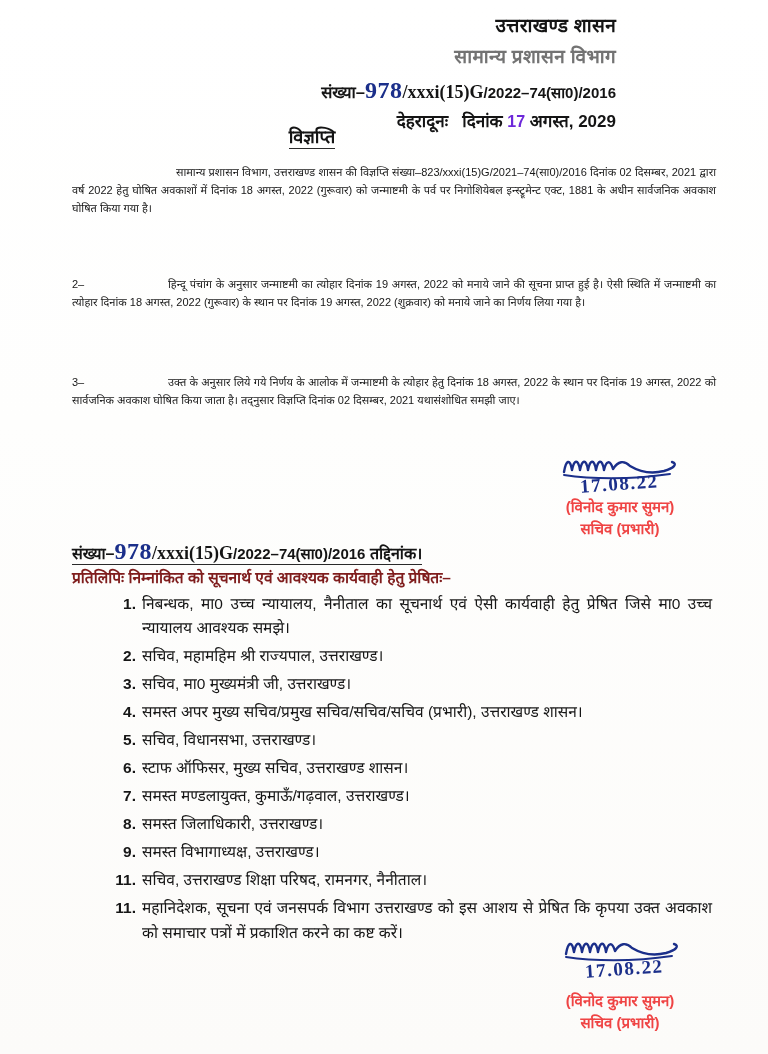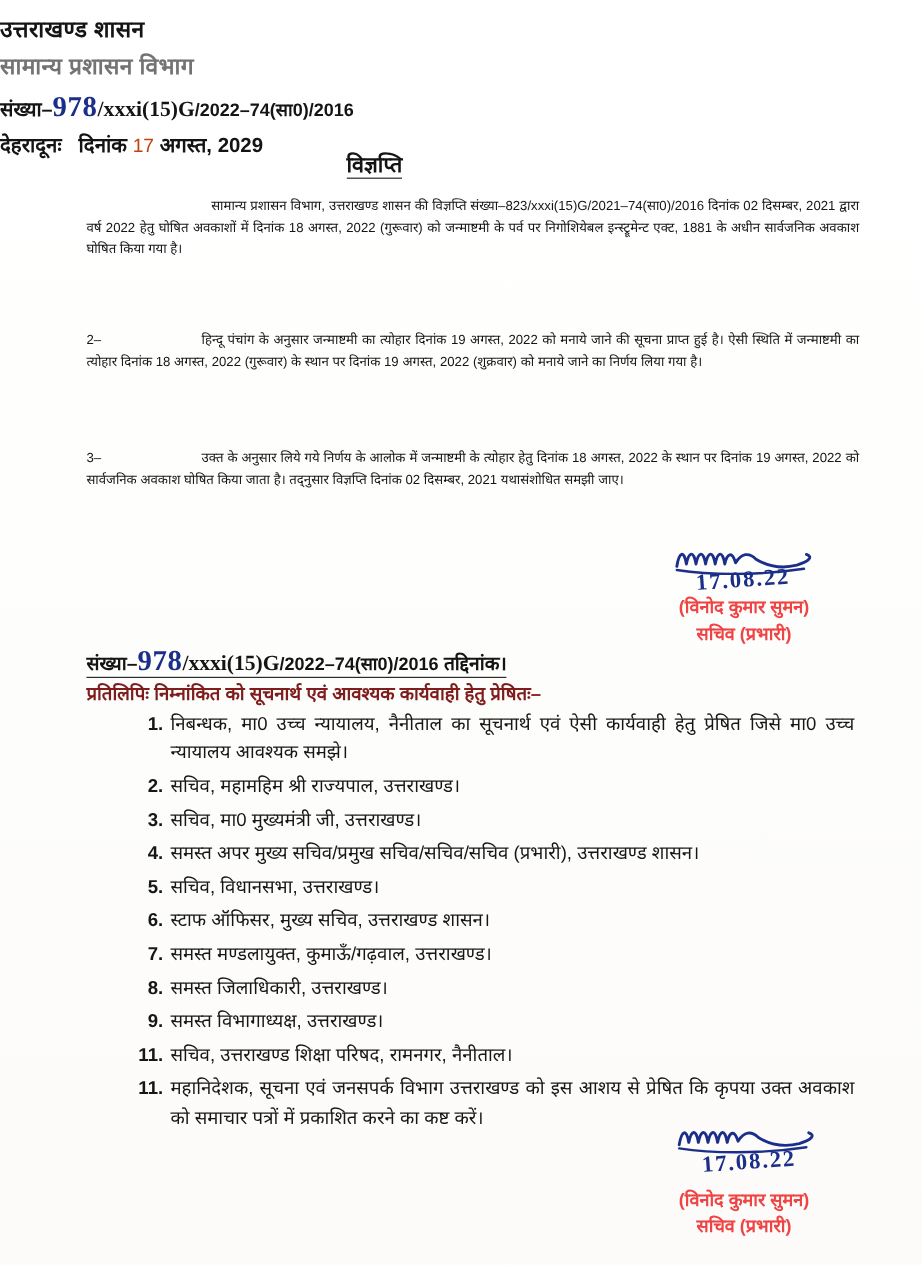--- a/index.html
+++ b/index.html
@@ -29,21 +29,21 @@
     background:
       linear-gradient(180deg, #ffffff 0%, #fefefd 40%, #fcfbf9 100%);
   }
 
   
   .header {
     position: absolute;
     left: 0;
     top: 12px;
     width: 616px;
-    text-align: left;
+    text-align: right;
   }
   .hdr-line1 {
     font-family: "Liberation Sans", "DejaVu Sans", sans-serif;
     font-size: 19px;
     font-weight: 700;
     letter-spacing: 0.3px;
     line-height: 1.5;
     color: #141414;
   }
   .hdr-line2 {
@@ -74,23 +74,23 @@
     font-size: 15px;
   }
   .ink {
     color: #1b2f8a;
     font-family: "Liberation Serif", "DejaVu Serif", serif;
     font-weight: 700;
     font-size: 24px;
     letter-spacing: 0.5px;
   }
   .ink-sm {
-    color: #c2410c;
-    font-family: "Liberation Sans", "DejaVu Sans", sans-serif;
-    font-weight: 400;
+    color: #6d28d9;
+    font-family: "Liberation Sans", "DejaVu Sans", sans-serif;
+    font-weight: 700;
     font-size: 16px;
   }
   .hdr-place {
     font-family: "Liberation Sans", "DejaVu Sans", sans-serif;
     font-size: 17px;
     font-weight: 600;
     margin-top: 5px;
     color: #141414;
   }
 

